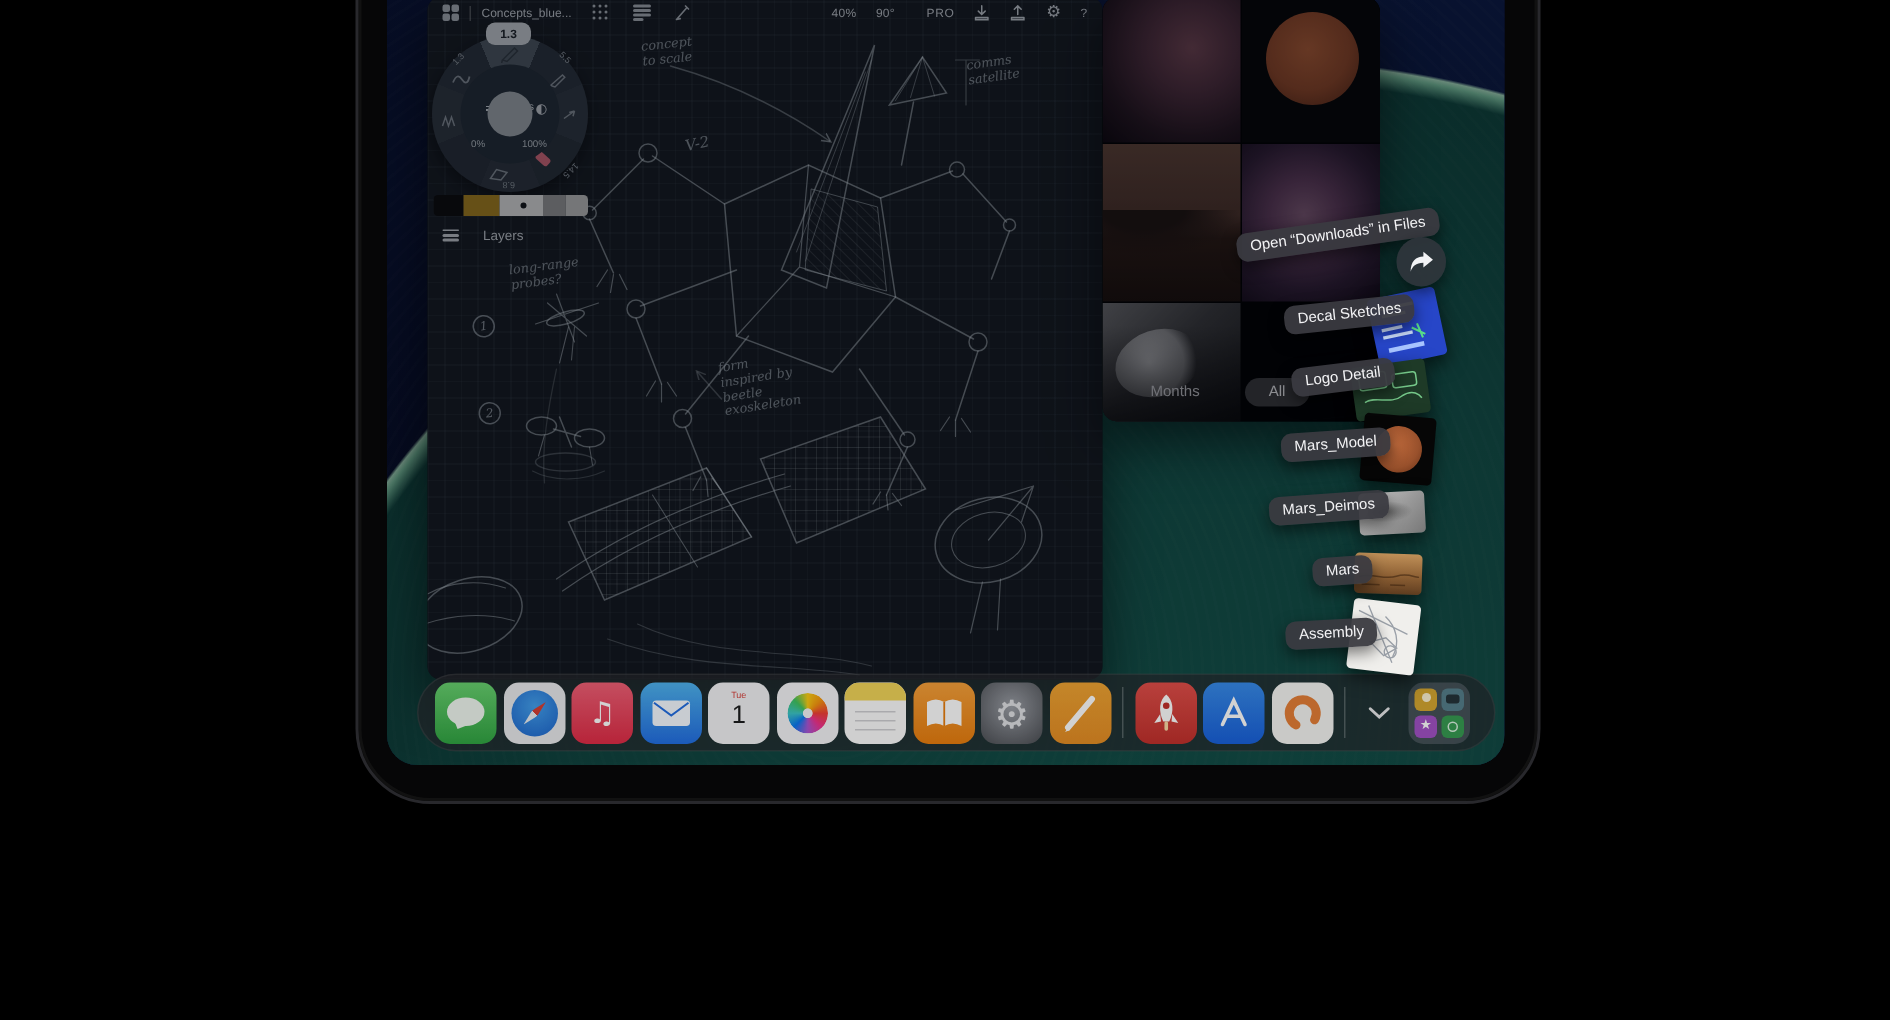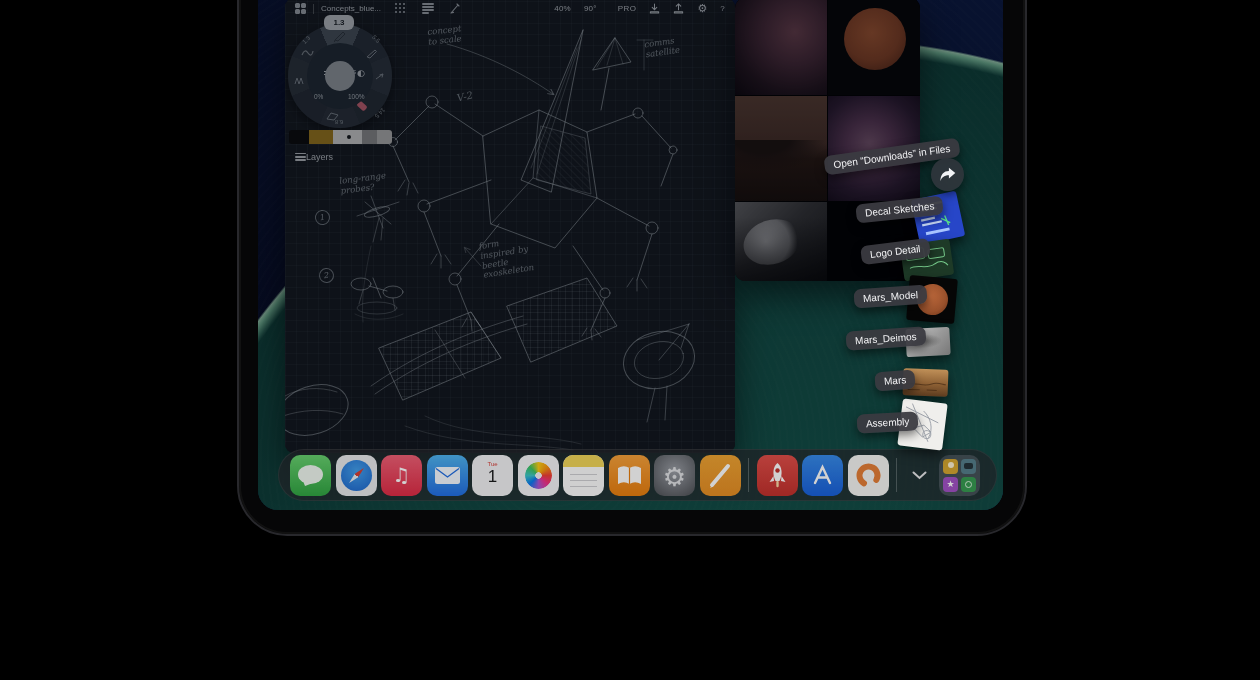--- a/index.html
+++ b/index.html
@@ -50,21 +50,21 @@
   .w-size::before{content:"";display:inline-block;width:8px;height:5px;margin-right:3px;vertical-align:middle;
     background:repeating-linear-gradient(0deg,#ccd2d7 0 1px,transparent 1px 2.5px);}
   .w-seg{position:absolute;font-size:6px;color:#8d959c;}
   .contrast{position:absolute;left:69px;top:44px;font-size:9px;color:#c6cbd0;font-family:"DejaVu Sans",sans-serif;}
   .eraser-chip{position:absolute;left:69px;top:79px;width:10px;height:6px;background:#d4697a;border-radius:2px;transform:rotate(42deg);}
   .wglyph{position:absolute;opacity:.8;}
   
   .colorbar{position:absolute;left:4px;top:132px;width:103px;height:14px;display:flex;border-radius:3px;overflow:hidden;z-index:6;}
   .colorbar .sw{height:100%;position:relative;}
   .sw-dot{position:absolute;left:14px;top:5px;width:4px;height:4px;border-radius:50%;background:#15181b;}
-  .layers-row{position:absolute;left:10px;top:153px;display:flex;align-items:center;gap:0;color:#c6ccd1;font-size:9px;z-index:6;}
+  .layers-row{position:absolute;left:10px;top:153px;display:flex;align-items:center;gap:16px;color:#c6ccd1;font-size:9px;z-index:6;}
   .ham{width:11px;}
   .ham i{display:block;height:1.5px;background:#c6ccd1;margin:1.8px 0;border-radius:1px;}
   
   .anno{position:absolute;color:rgba(214,224,231,.55);font-family:"DejaVu Serif",serif;font-style:italic;
     font-size:8.5px;line-height:1.15;z-index:4;white-space:pre-line;}
   .marker{position:absolute;width:13px;height:13px;border:1px solid rgba(214,224,231,.5);border-radius:50%;
     color:rgba(214,224,231,.6);font-family:"DejaVu Serif",serif;font-style:italic;font-size:8px;
     text-align:center;line-height:13px;z-index:4;}
   .sketch{position:absolute;left:0;top:20px;z-index:3;}
   
@@ -359,20 +359,24 @@
       <div class="ph ph-surface">
             <div class="ridge"></div>
           </div>
       <div class="ph ph-orion"></div>
       <div class="ph ph-voyager">
             <div class="dish"></div>
           </div>
       <div class="ph ph-rover"></div>
     </div>
     <div class="ph-fade"></div>
+    <div class="ph-tabs">
+      <span class="ph-tab">Months</span>
+      <span class="ph-tab sel">All</span>
+    </div>
   </div>
 
   <div class="dim"></div>
 
   <div class="drag-label" style="left:566px;top:177px;transform:rotate(-8deg);">Open “Downloads” in Files</div>
   <div class="share-btn">
     <svg width="17" height="15" viewBox="0 0 24 21">
       <path d="M14,1 L23,8.5 L14,16 V11.5 C7,11.5 3.5,15 2,20 C2,10 7,5.5 14,5.5 Z" fill="#f2f3f5"></path>
     </svg>
   </div>

